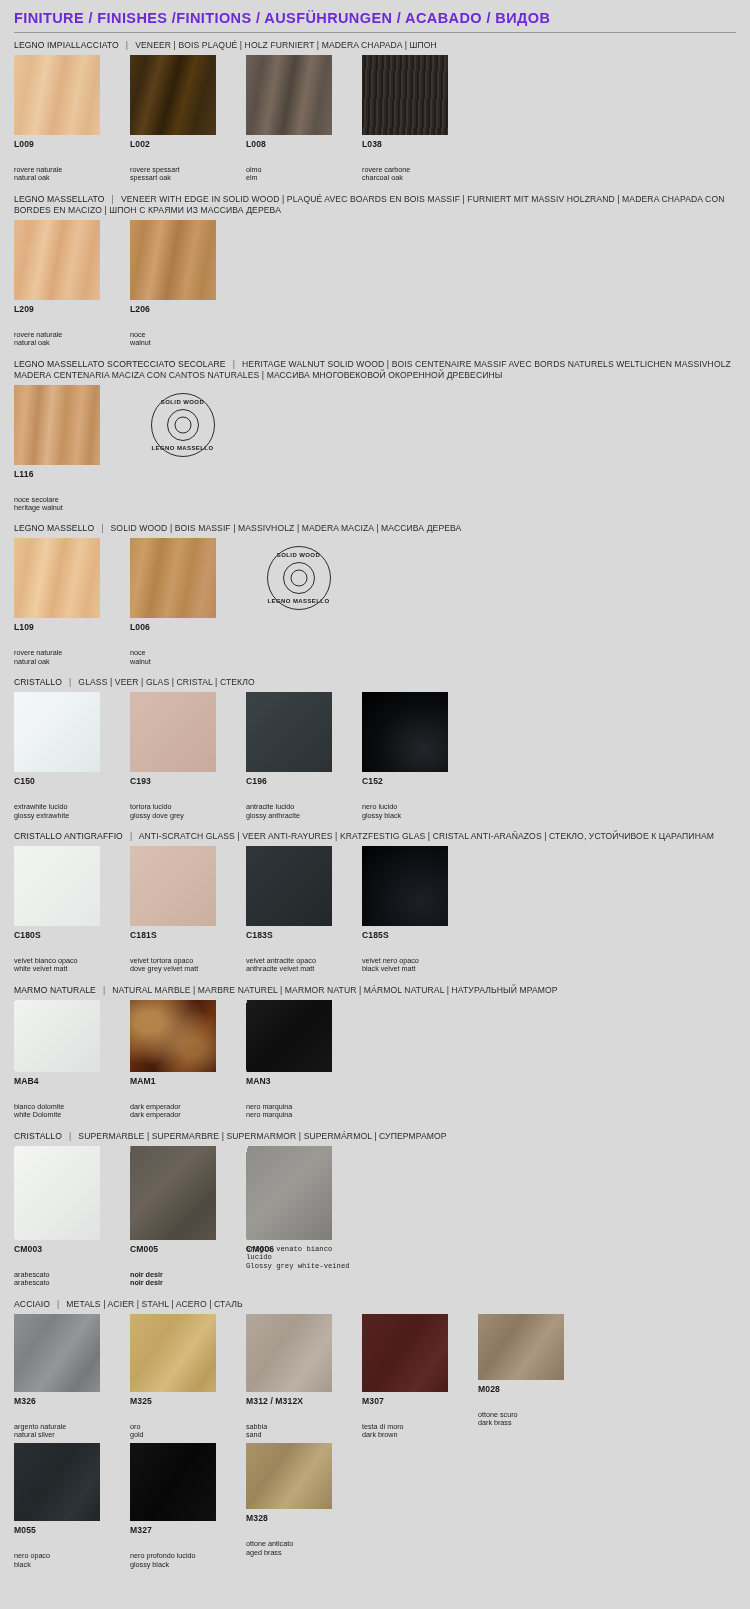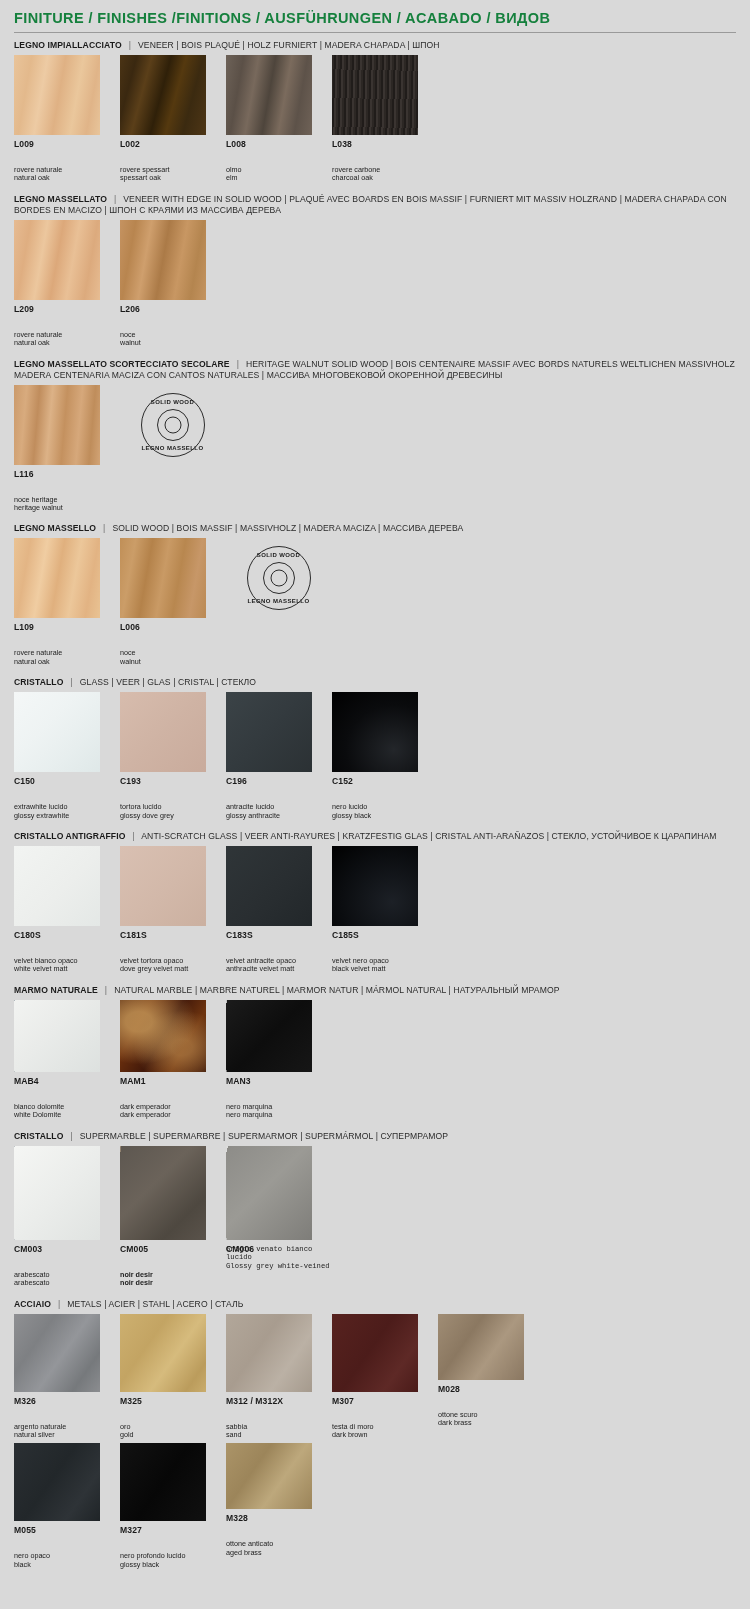--- a/index.html
+++ b/index.html
@@ -16,48 +16,48 @@
     background:#d9d9d9;
     position:relative;
     padding:0;
     box-sizing:border-box;
   }
   .page-title{
     font-size:14.5px;
     font-weight:bold;
     letter-spacing:0.4px;
     padding:10px 14px 6px 14px;
-    color:#15803d;
+    color:#6d28d9;
   }
   .rule{
     height:1px;
     background:#9a9a9a;
     margin:0 14px 0 14px;
   }
   .section{
     padding:0 14px;
     margin-top:7px;
   }
   .sec-head{
     font-size:8.6px;
     line-height:11px;
     color:#1a1a1a;
     letter-spacing:0.1px;
     padding-bottom:4px;
   }
-  .sec-head b{font-weight:bold;text-align:center;}
+  .sec-head b{font-weight:normal;text-align:center;}
   .sec-head .sep{color:#6e6e6e;padding:0 2px;}
   .sec-head .alt{color:#2b2b2b;}
   .swatch-row{
     display:flex;
     flex-wrap:wrap;
     align-items:flex-start;
   }
   .swatch{
-    width:105px;
+    width:115px;
     margin-right:1px;
     margin-bottom:4px;
     position:relative;
   }
   .swatch .chip{
     width:86px;
     height:80px;
     display:block;
     border:0;
   }
@@ -246,21 +246,21 @@
       <b>LEGNO MASSELLATO  SCORTECCIATO SECOLARE</b>
       <span class="sep">&nbsp;|&nbsp;</span>
       <span class="alt">HERITAGE WALNUT SOLID WOOD  |  BOIS CENTENAIRE MASSIF AVEC BORDS NATURELS  WELTLICHEN MASSIVHOLZ</span>
       <div class="alt">MADERA CENTENARIA MACIZA CON CANTOS NATURALES  |  МАССИВА  МНОГОВЕКОВОЙ ОКОРЕННОЙ ДРЕВЕСИНЫ</div>
     </div>
     <div class="swatch-row">
       <div class="swatch">
         <span class="chip m-l116"></span>
         <div class="code">L116</div>
         <div class="desc">
-          <span>noce heritage</span>
+          <span>noce secolare</span>
           <span>heritage walnut</span>
         </div>
       </div>
       <div class="logo-wrap">
         <div class="solidwood">
           <div class="t1">SOLID WOOD</div>
           <div class="inner"></div>
           <div class="t2">LEGNO MASSELLO</div>
         </div>
       </div>

